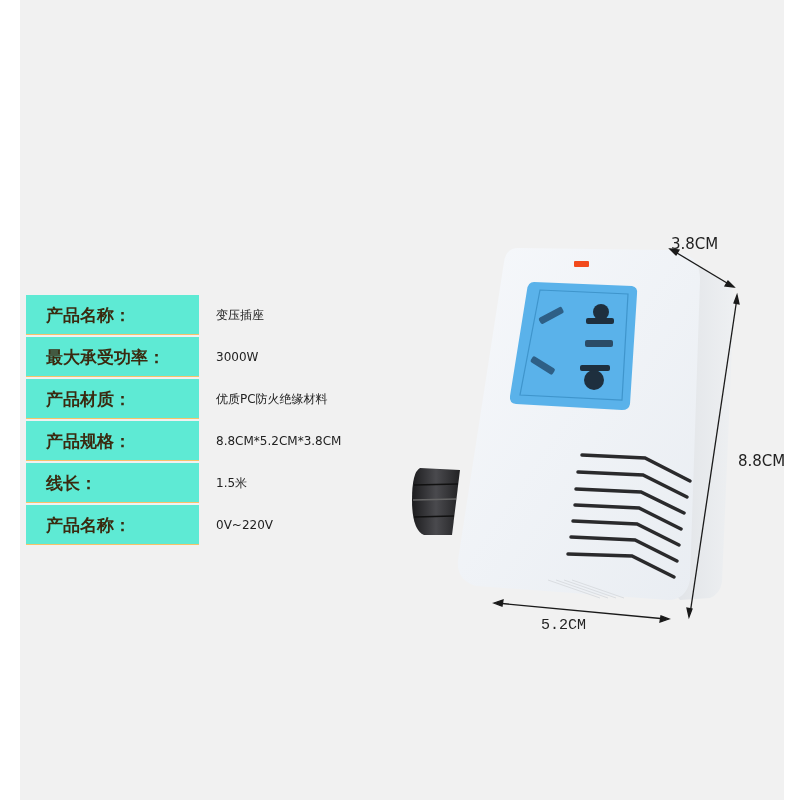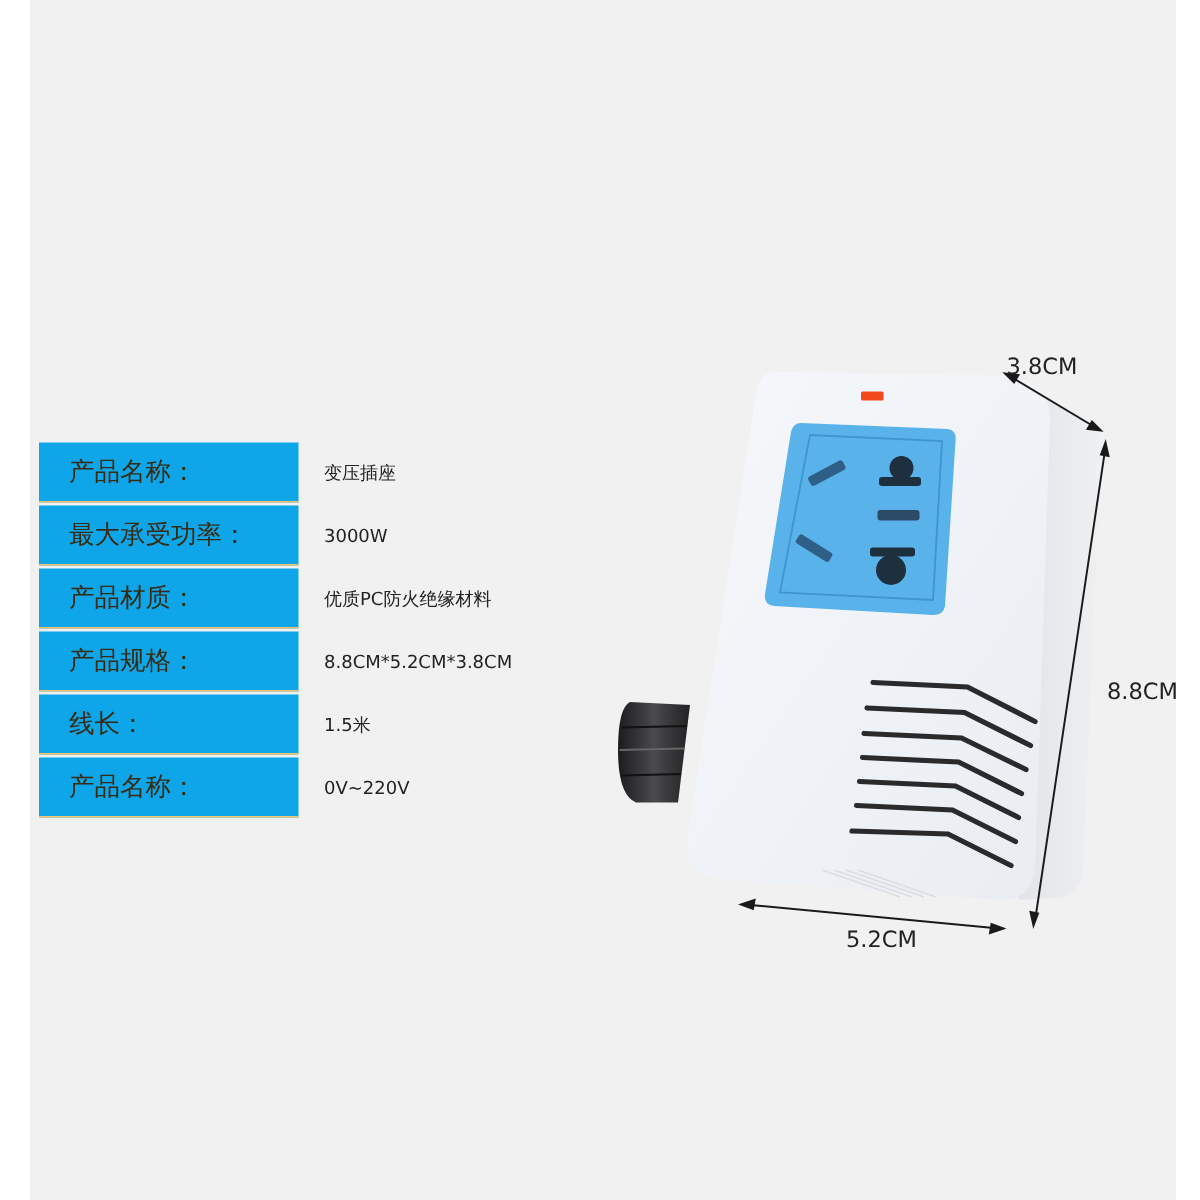--- a/index.html
+++ b/index.html
@@ -22,28 +22,29 @@
     }
     .spec-row {
       position: relative;
       height: 40px;
       margin-bottom: 2px;
       display: flex;
       align-items: center;
     }
     .spec-label {
       width: 173px; height: 40px;
-      background: #0ea5e9;
+      background: #5eead4;
       color: #3a2a10;
       font-size: 17px;
       line-height: 40px;
       padding-left: 20px;
       box-sizing: border-box;
       border-bottom: 1px solid #f7c36a;
       white-space: nowrap;
+      font-weight: bold;
     }
     .spec-value {
       margin-left: 17px;
       color: #222222;
       font-size: 12px;
       white-space: nowrap;
     }
     .dim {
       position: absolute;
       color: #222;
@@ -136,21 +137,21 @@
     <polygon points="737,295 739,304 734,303"></polygon>
     <polygon points="689,617 687,608 692,609"></polygon>
     <line x1="497" y1="603" x2="666" y2="619"></line>
     <polygon points="494,603 503,600 502,606"></polygon>
     <polygon points="669,619 660,622 661,616"></polygon>
   </g>
 </svg>
 
 <span class="dim" style="left:671px; top:235px;">3.8CM</span>
 <span class="dim" style="left:738px; top:452px;">8.8CM</span>
-<span class="dim" style="left:564px; top:617px;">5.2CM</span>
+<span class="dim" style="left:541px; top:617px;font-family:Liberation Mono, monospace;">5.2CM</span>
 
 <div class="spec-table">
   <div class="spec-row">
     <div class="spec-label">产品名称：</div>
     <div class="spec-value">变压插座</div>
   </div>
   <div class="spec-row">
     <div class="spec-label">最大承受功率：</div>
     <div class="spec-value">3000W</div>
   </div>

